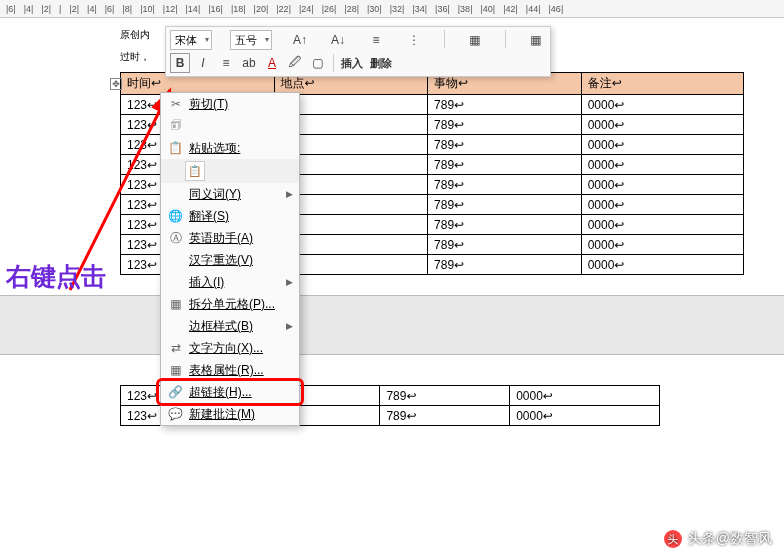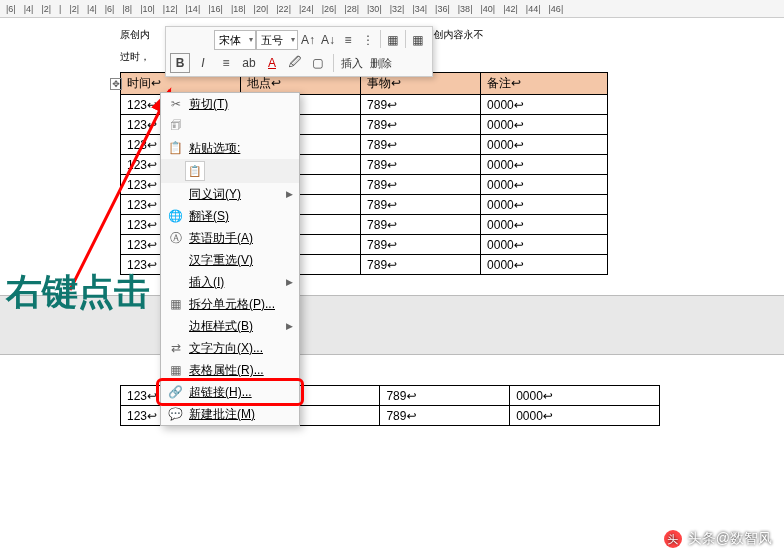--- a/index.html
+++ b/index.html
@@ -2,46 +2,46 @@
 <html><head>
 <meta charset="utf-8">
 <style>
 * { box-sizing: border-box; margin: 0; padding: 0; }
 body { width: 784px; height: 556px; font-family: "Microsoft YaHei", sans-serif; font-size: 12px; background: #fff; position: relative; overflow: hidden; }
 .ruler { height: 18px; background: #f5f5f5; border-bottom: 1px solid #ccc; font-size: 9px; color: #555; display: flex; align-items: center; padding-left: 2px; letter-spacing: 0; white-space: nowrap; overflow: hidden; position: relative; }
 .ruler span { margin: 0 4px; }
 .doc-area { background: #fff; padding: 6px 0 0 120px; position: relative; }
 .para { font-size: 10px; line-height: 22px; color: #000; }
 .table-anchor { position: absolute; left: 110px; top: 60px; width: 12px; height: 12px; border: 1px solid #888; font-size: 9px; text-align: center; line-height: 10px; color: #555; }
-table.main-table { border-collapse: collapse; margin-top: 4px; width: 488px; }
+table.main-table { border-collapse: collapse; margin-top: 4px; width: 624px; }
 table.main-table th, table.main-table td { border: 1px solid #000; padding: 2px 6px; font-size: 12px; height: 20px; text-align: left; font-weight: normal; }
 table.main-table th { background: #f4c7a8; }
 .page-gap { height: 60px; background: #e8e8e8; border-top: 1px solid #bbb; border-bottom: 1px solid #bbb; margin: 20px 0 0 0; }
 table.second-table { border-collapse: collapse; margin: 30px 0 0 120px; width: 540px; }
 table.second-table td { border: 1px solid #000; padding: 2px 6px; font-size: 12px; height: 20px; }
 
 
 .mini-toolbar { position: absolute; left: 165px; top: 26px; background: #f9f9f9; border: 1px solid #ccc; box-shadow: 2px 2px 6px rgba(0,0,0,.2); display: flex; align-items: center; padding: 3px 4px; gap: 4px; z-index: 20; }
 .mini-toolbar .sel { border: 1px solid #bbb; background: #fff; font-size: 11px; padding: 1px 14px 1px 4px; position: relative; height: 20px; line-height: 16px; }
 .mini-toolbar .sel::after { content: "▾"; position: absolute; right: 2px; font-size: 8px; color: #666; }
 .mini-toolbar .btn { width: 20px; height: 20px; display: flex; align-items: center; justify-content: center; font-size: 12px; color: #444; border: 1px solid transparent; }
 .mini-toolbar .sep { width: 1px; height: 18px; background: #ccc; margin: 0 2px; }
-.mini-toolbar .lbl { font-size: 11px; color: #333; padding: 0 2px; }
+.mini-toolbar .lbl { font-size: 11px; color: #333; padding: 0 2px; font-weight: bold; }
 
 
 .context-menu { position: absolute; left: 160px; top: 92px; width: 140px; background: #fafafa; border: 1px solid #bbb; box-shadow: 3px 3px 8px rgba(0,0,0,.25); z-index: 30; font-size: 12px; }
 .context-menu .item { display: flex; align-items: center; height: 22px; padding: 0 6px; position: relative; }
 .context-menu .icon { width: 18px; text-align: center; color: #666; font-size: 12px; }
 .context-menu .text { flex: 1; padding-left: 4px; text-decoration: underline; }
 .context-menu .arrow { font-size: 9px; color: #666; }
 .context-menu .paste-opts { background: #f0f0f0; padding: 2px 0 2px 24px; display: flex; gap: 4px; }
 .context-menu .paste-opts .opt { width: 20px; height: 20px; border: 1px solid #ccc; background: #fff; display: flex; align-items: center; justify-content: center; font-size: 11px; }
 
 
-.annotation { position: absolute; left: 6px; top: 268px; color: #0f766e; font-size: 36px; font-weight: bold; z-index: 40; }
+.annotation { position: absolute; left: 6px; top: 260px; color: #6d28d9; font-size: 25px; font-weight: bold; z-index: 40; }
 .red-arrow { position: absolute; left: 50px; top: 80px; z-index: 25; pointer-events: none; }
 .red-box { position: absolute; left: 156px; top: 378px; width: 148px; height: 28px; border: 3px solid #ff0000; border-radius: 6px; z-index: 35; pointer-events: none; }
 
 
 .watermark { position: absolute; right: 12px; bottom: 8px; color: #fff; font-size: 14px; display: flex; align-items: center; gap: 6px; text-shadow: 0 0 3px #000; z-index: 50; }
 .watermark .circ { width: 18px; height: 18px; border-radius: 50%; background: #ff4444; color: #fff; font-size: 11px; display: flex; align-items: center; justify-content: center; }
 </style>
 </head>
 <body>
 
@@ -70,21 +70,21 @@
     <span>|36|</span>
     <span>|38|</span>
     <span>|40|</span>
     <span>|42|</span>
     <span>|44|</span>
     <span>|46|</span>
 </div>
 
 <div class="mini-toolbar">
   <div style="display:flex;flex-direction:column;gap:3px;">
-    <div style="display:flex;gap:0;align-items:flex-start;margin-left:44px;">
+    <div style="display:flex;gap:18px;align-items:flex-start;">
       <div class="sel">宋体</div>
       <div class="sel">五号</div>
       <div class="btn">A↑</div>
       <div class="btn">A↓</div>
       <div class="btn">≡</div>
       <div class="btn">⋮</div>
       <div class="sep"></div>
       <div class="btn">▦</div>
       <div class="sep"></div>
       <div class="btn">▦</div>

